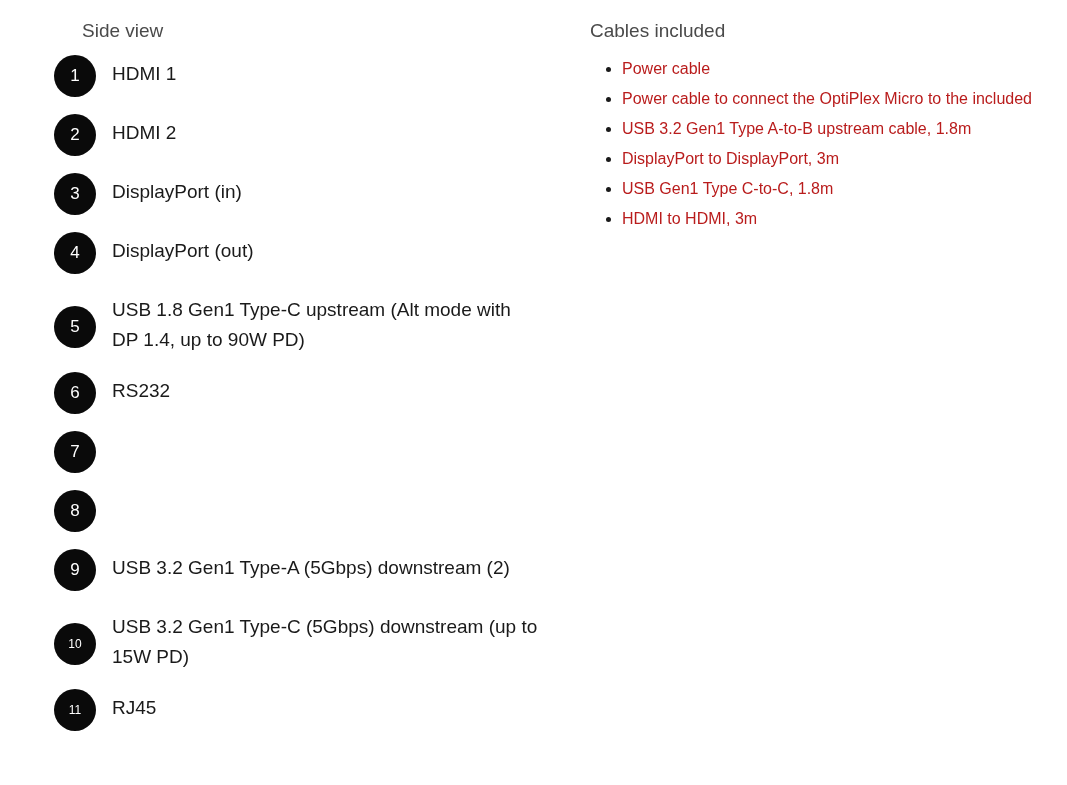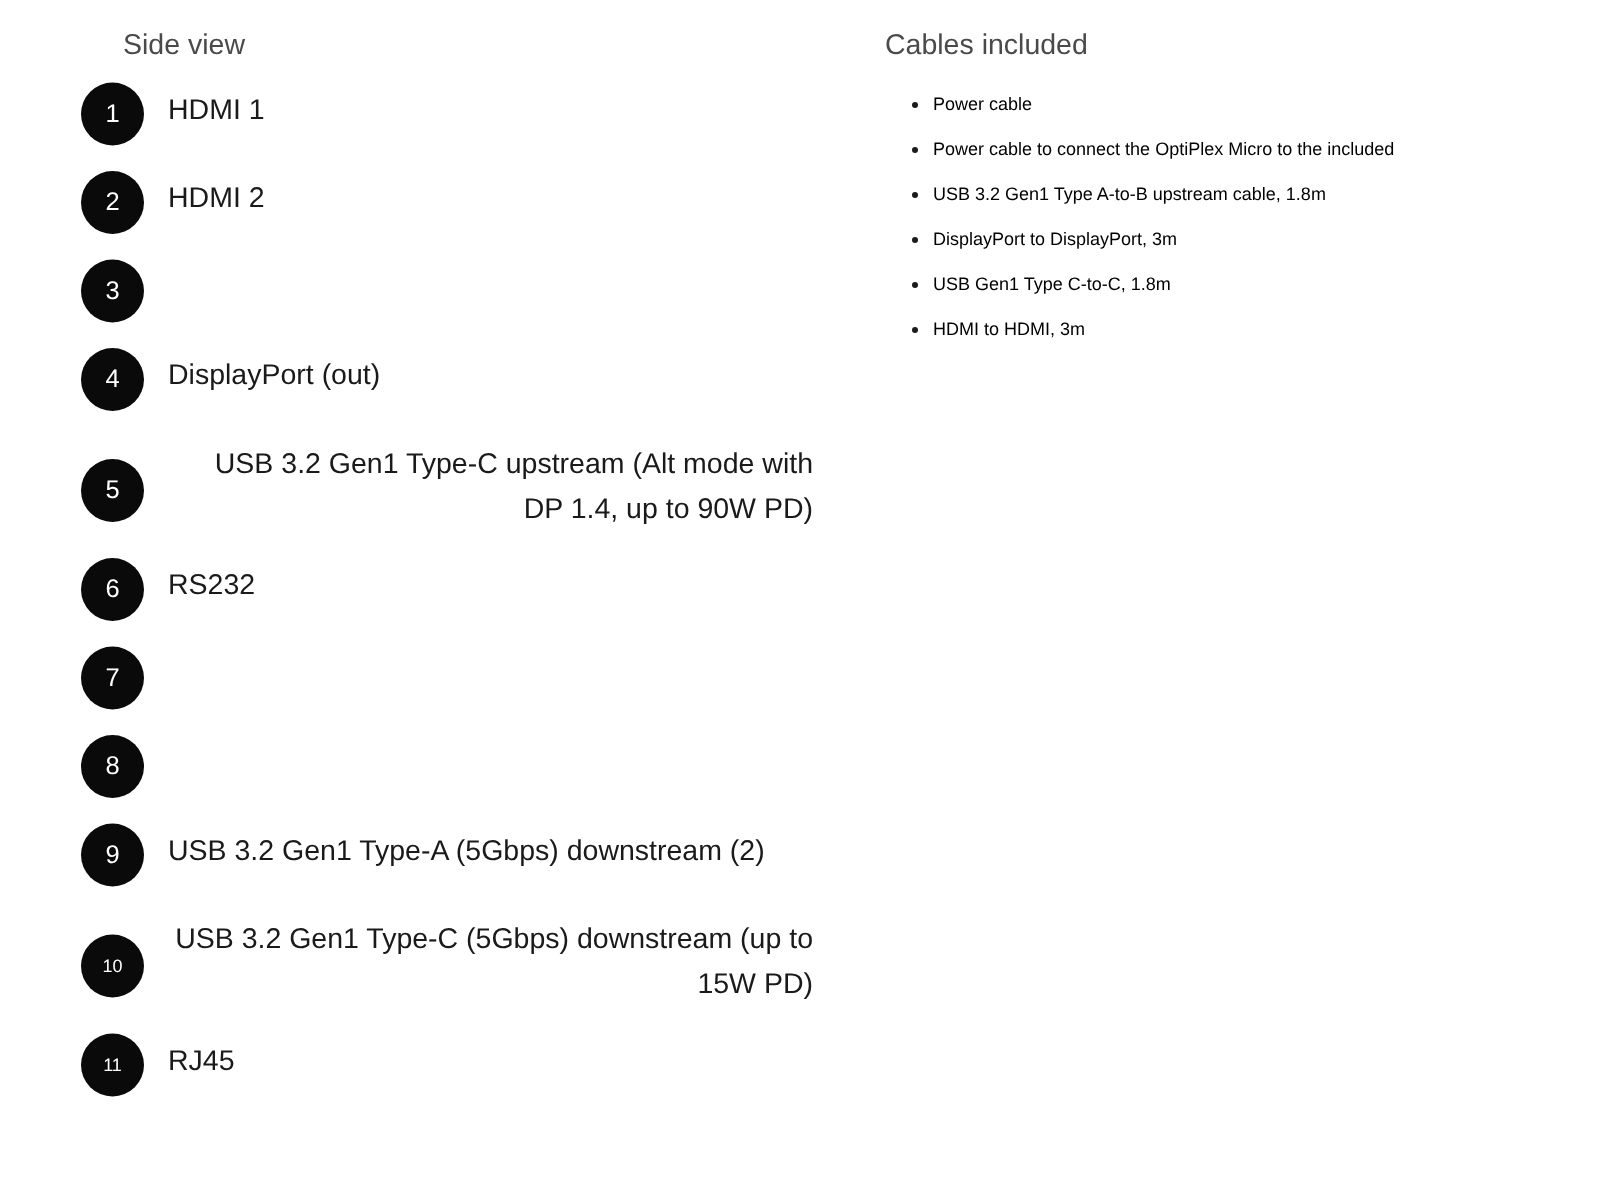--- a/index.html
+++ b/index.html
@@ -62,21 +62,20 @@
   }
   .badge.wide {
     font-size: 12px;
   }
   .port-label {
     font-size: 19px;
     line-height: 30px;
     color: #1a1a1a;
     padding-top: 5px;
     max-width: 430px;
-    text-align: right;
   }
   .port-item.tall .badge {
     margin-top: 16px;
   }
 
   
   .cables {
     position: absolute;
     left: 556px;
     top: 18px;
@@ -85,23 +84,23 @@
   }
   .cables .col-title {
     margin-left: 0;
   }
   .cable-list {
     margin: 4px 0 0 0;
     padding-left: 32px;
     list-style: disc;
   }
   .cable-list li {
-    font-size: 12px;
+    font-size: 16px;
     line-height: 30px;
-    color: #000000;
+    color: #b91c1c;
     margin-bottom: 0px;
   }
   .cable-list li::marker {
     color: #1a1a1a;
   }
 </style>
 </head>
 <body>
 
 <div class="page">
@@ -115,30 +114,31 @@
         <span class="port-label">HDMI 1</span>
       </li>
 
       <li class="port-item">
         <span class="badge">2</span>
         <span class="port-label">HDMI 2</span>
       </li>
 
       <li class="port-item">
         <span class="badge">3</span>
+        <span class="port-label">DisplayPort (in)</span>
       </li>
 
       <li class="port-item">
         <span class="badge">4</span>
         <span class="port-label">DisplayPort (out)</span>
       </li>
 
       <li class="port-item tall">
         <span class="badge">5</span>
-        <span class="port-label">USB 3.2 Gen1 Type-C upstream (Alt mode with DP 1.4, up to 90W PD)</span>
+        <span class="port-label">USB 1.8 Gen1 Type-C upstream (Alt mode with DP 1.4, up to 90W PD)</span>
       </li>
 
       <li class="port-item">
         <span class="badge">6</span>
         <span class="port-label">RS232</span>
       </li>
 
       <li class="port-item">
         <span class="badge">7</span>
       </li>

